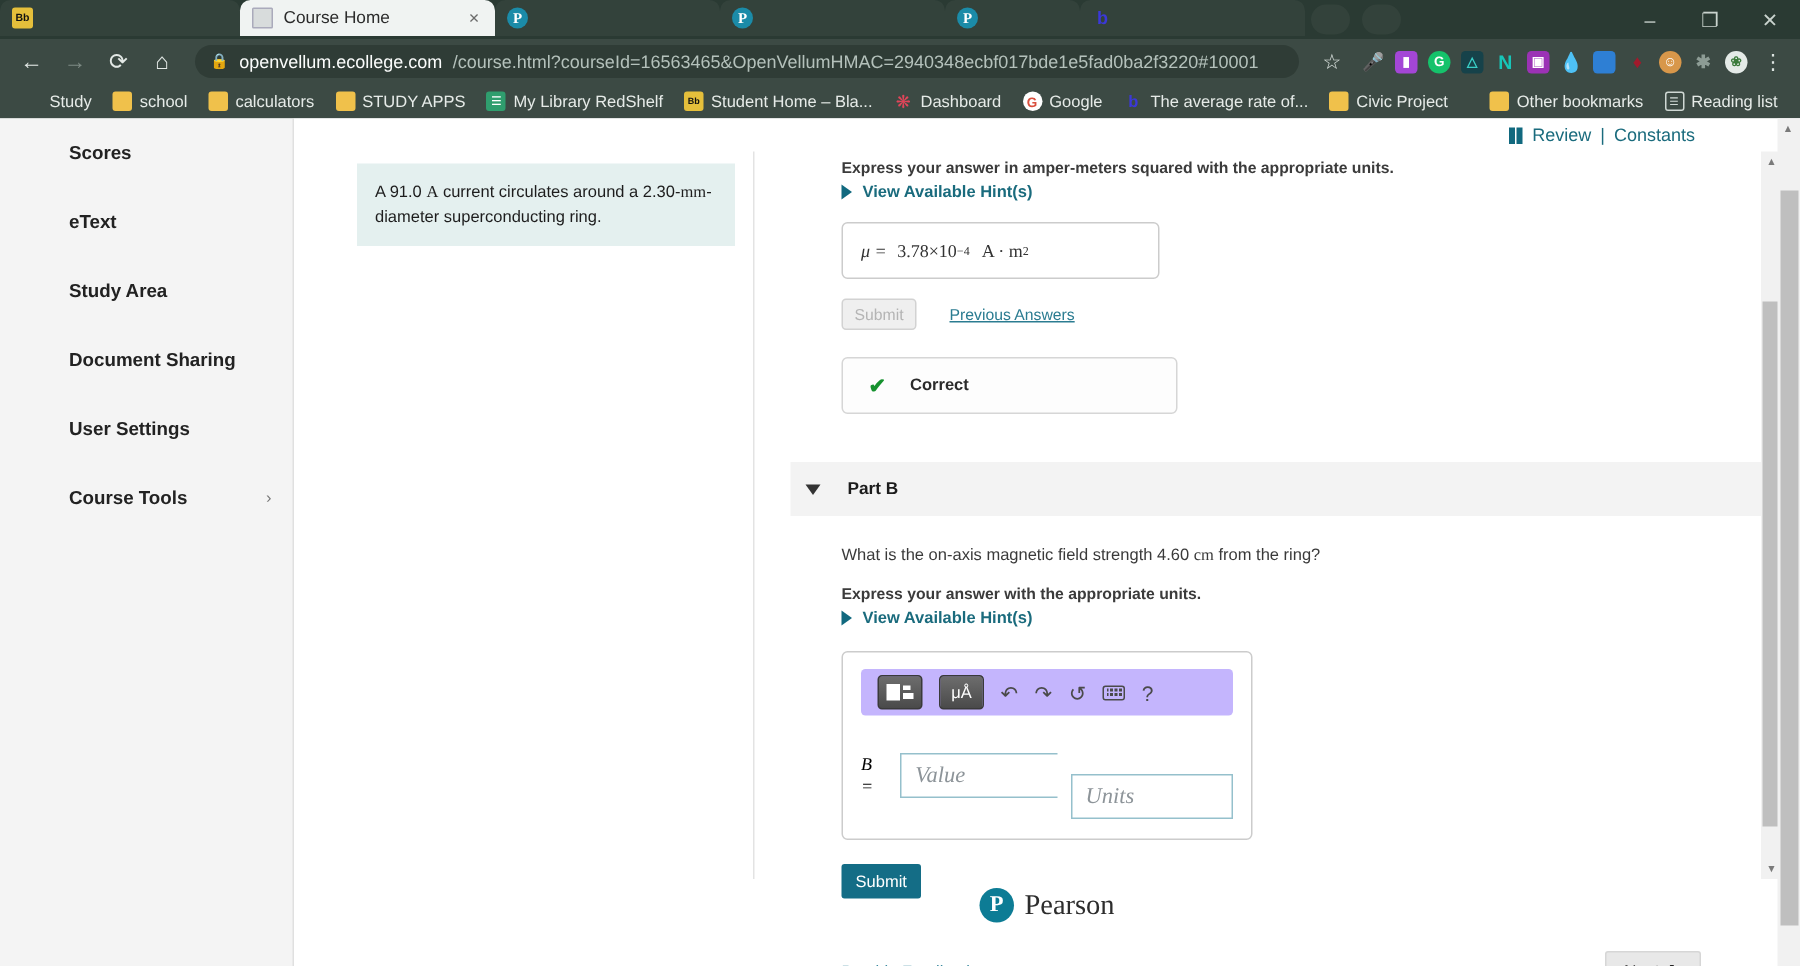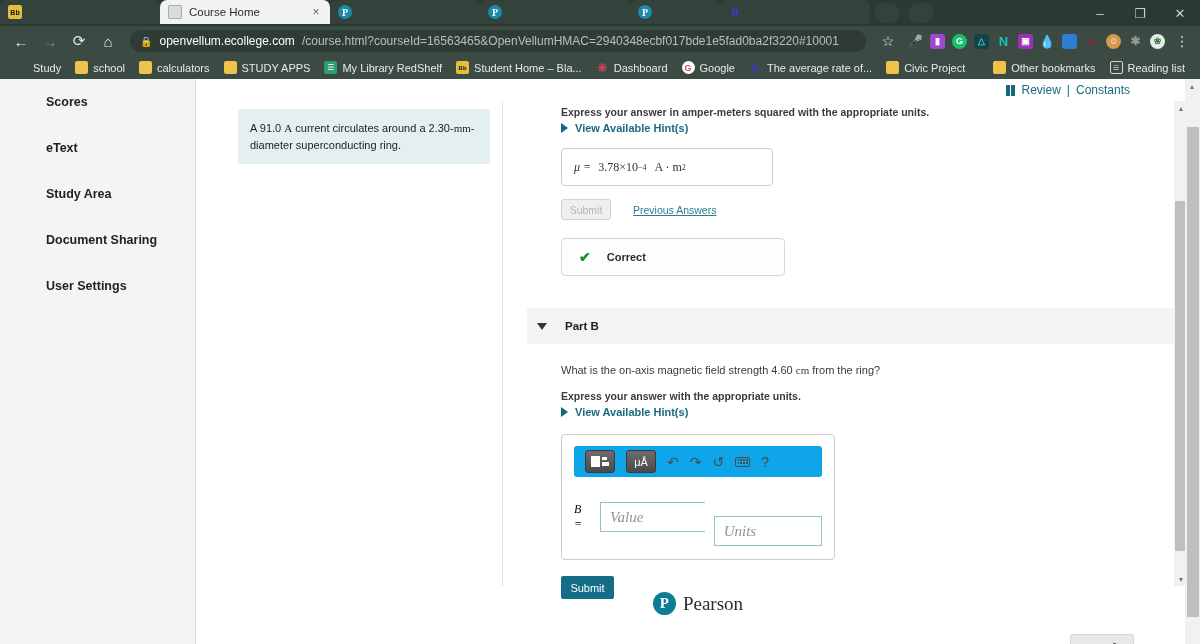--- a/index.html
+++ b/index.html
@@ -197,21 +197,21 @@
   }
   .part-label { font-size: 11.5px; font-weight: bold; color: #1c1c1c; }
 
   .q-text { font-size: 11px; color: #3a3a3a; margin-top: 20px; }
 
   .input-panel {
     margin-top: 16px; width: 274px; border: 1px solid #ccc; border-radius: 4px;
     padding: 11px 12px 13px 12px; background: #fff;
   }
   .tb {
-    background: #0ea5e9; border-radius: 3px; height: 31px;
+    background: #c4b5fd; border-radius: 3px; height: 31px;
     display: flex; align-items: center; gap: 11px; padding: 0 11px;
     margin-bottom: 11px; width: 100%;
   }
   .tb-btn {
     width: 30px; height: 23px; border-radius: 3px;
     background: linear-gradient(#6d6d6d, #4a4a4a);
     border: 1px solid #3a3a3a;
     display: flex; align-items: center; justify-content: center;
     color: #fff; font-size: 11px;
   }
@@ -429,20 +429,24 @@
         <span>eText</span>
       </div>
       <div class="side-item">
         <span>Study Area</span>
       </div>
       <div class="side-item">
         <span>Document Sharing</span>
       </div>
       <div class="side-item">
         <span>User Settings</span>
+      </div>
+      <div class="side-item">
+        <span>Course Tools</span>
+        <span class="side-chev">›</span>
       </div>
     </div>
 
     <div class="content">
 
       <div class="topbar">
         <div class="review-link">
           <span class="book-ico">
               <span></span>
               <span></span>

